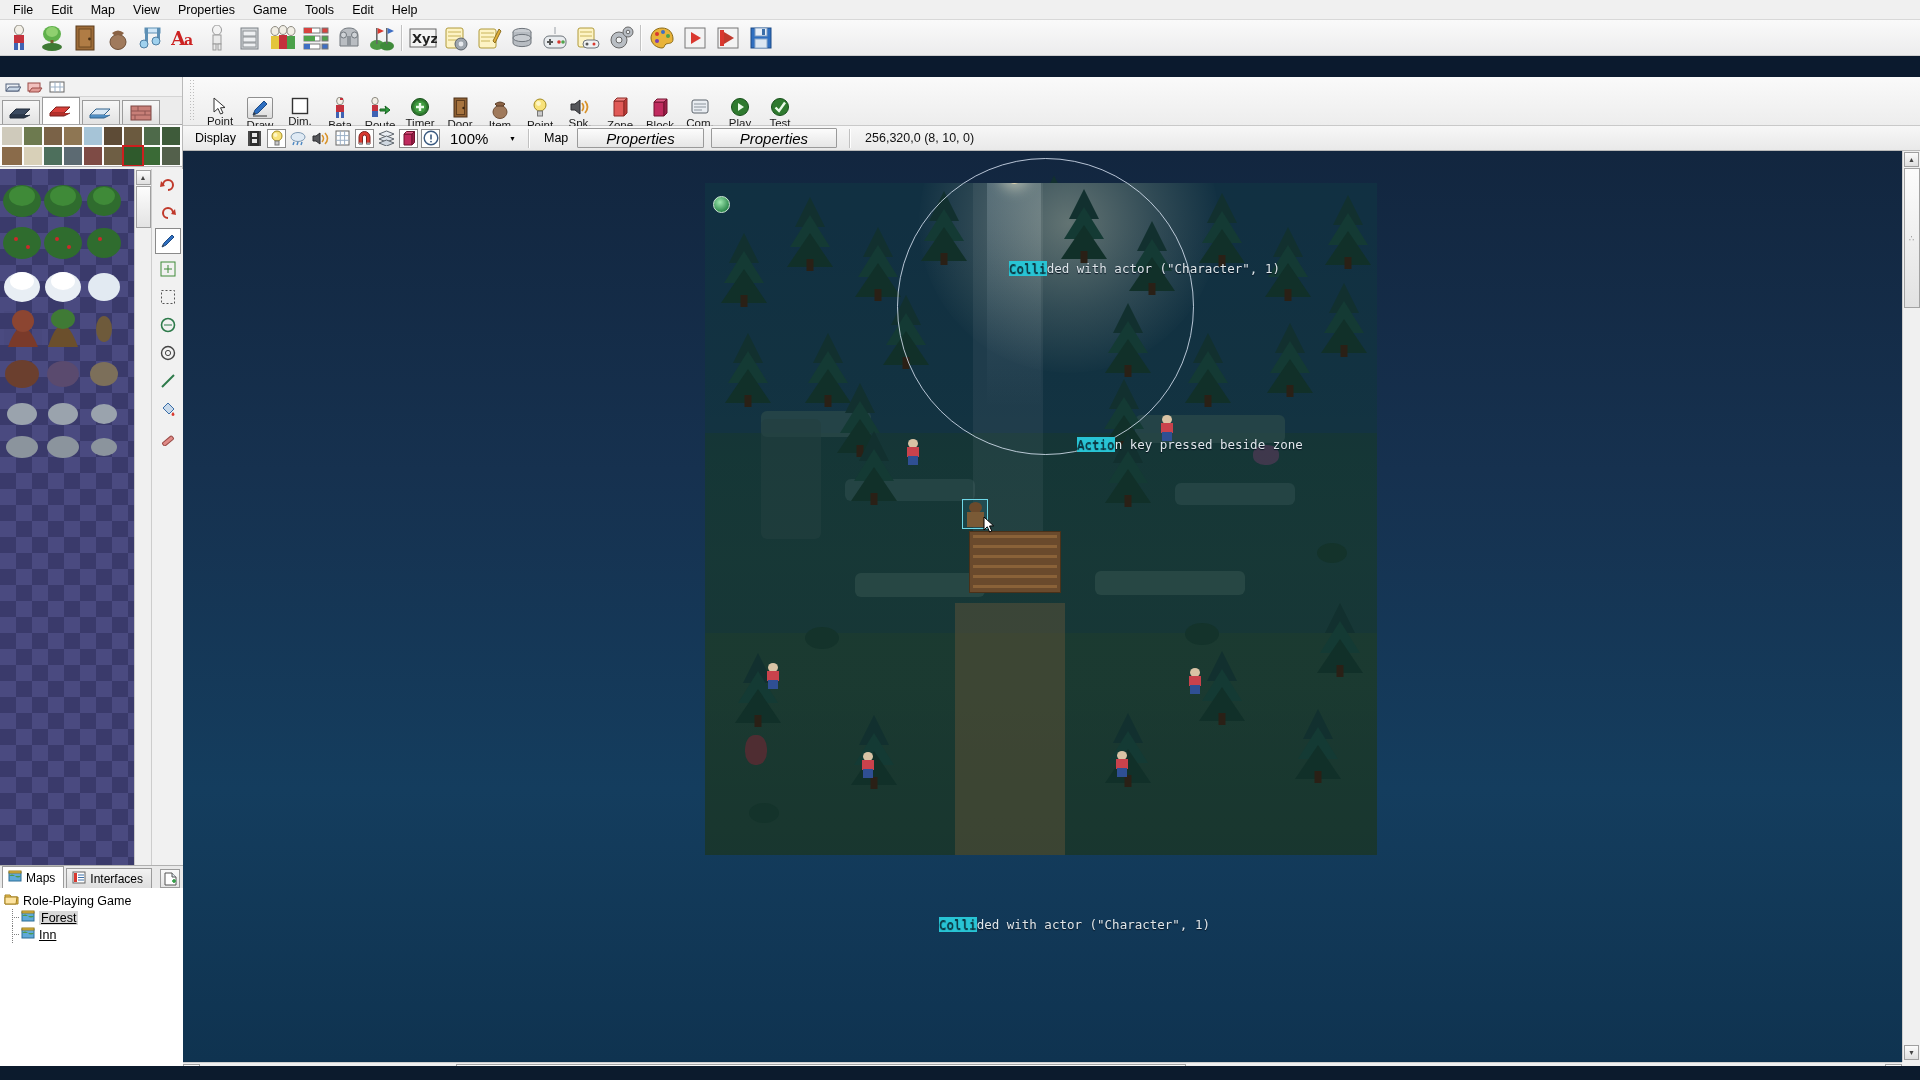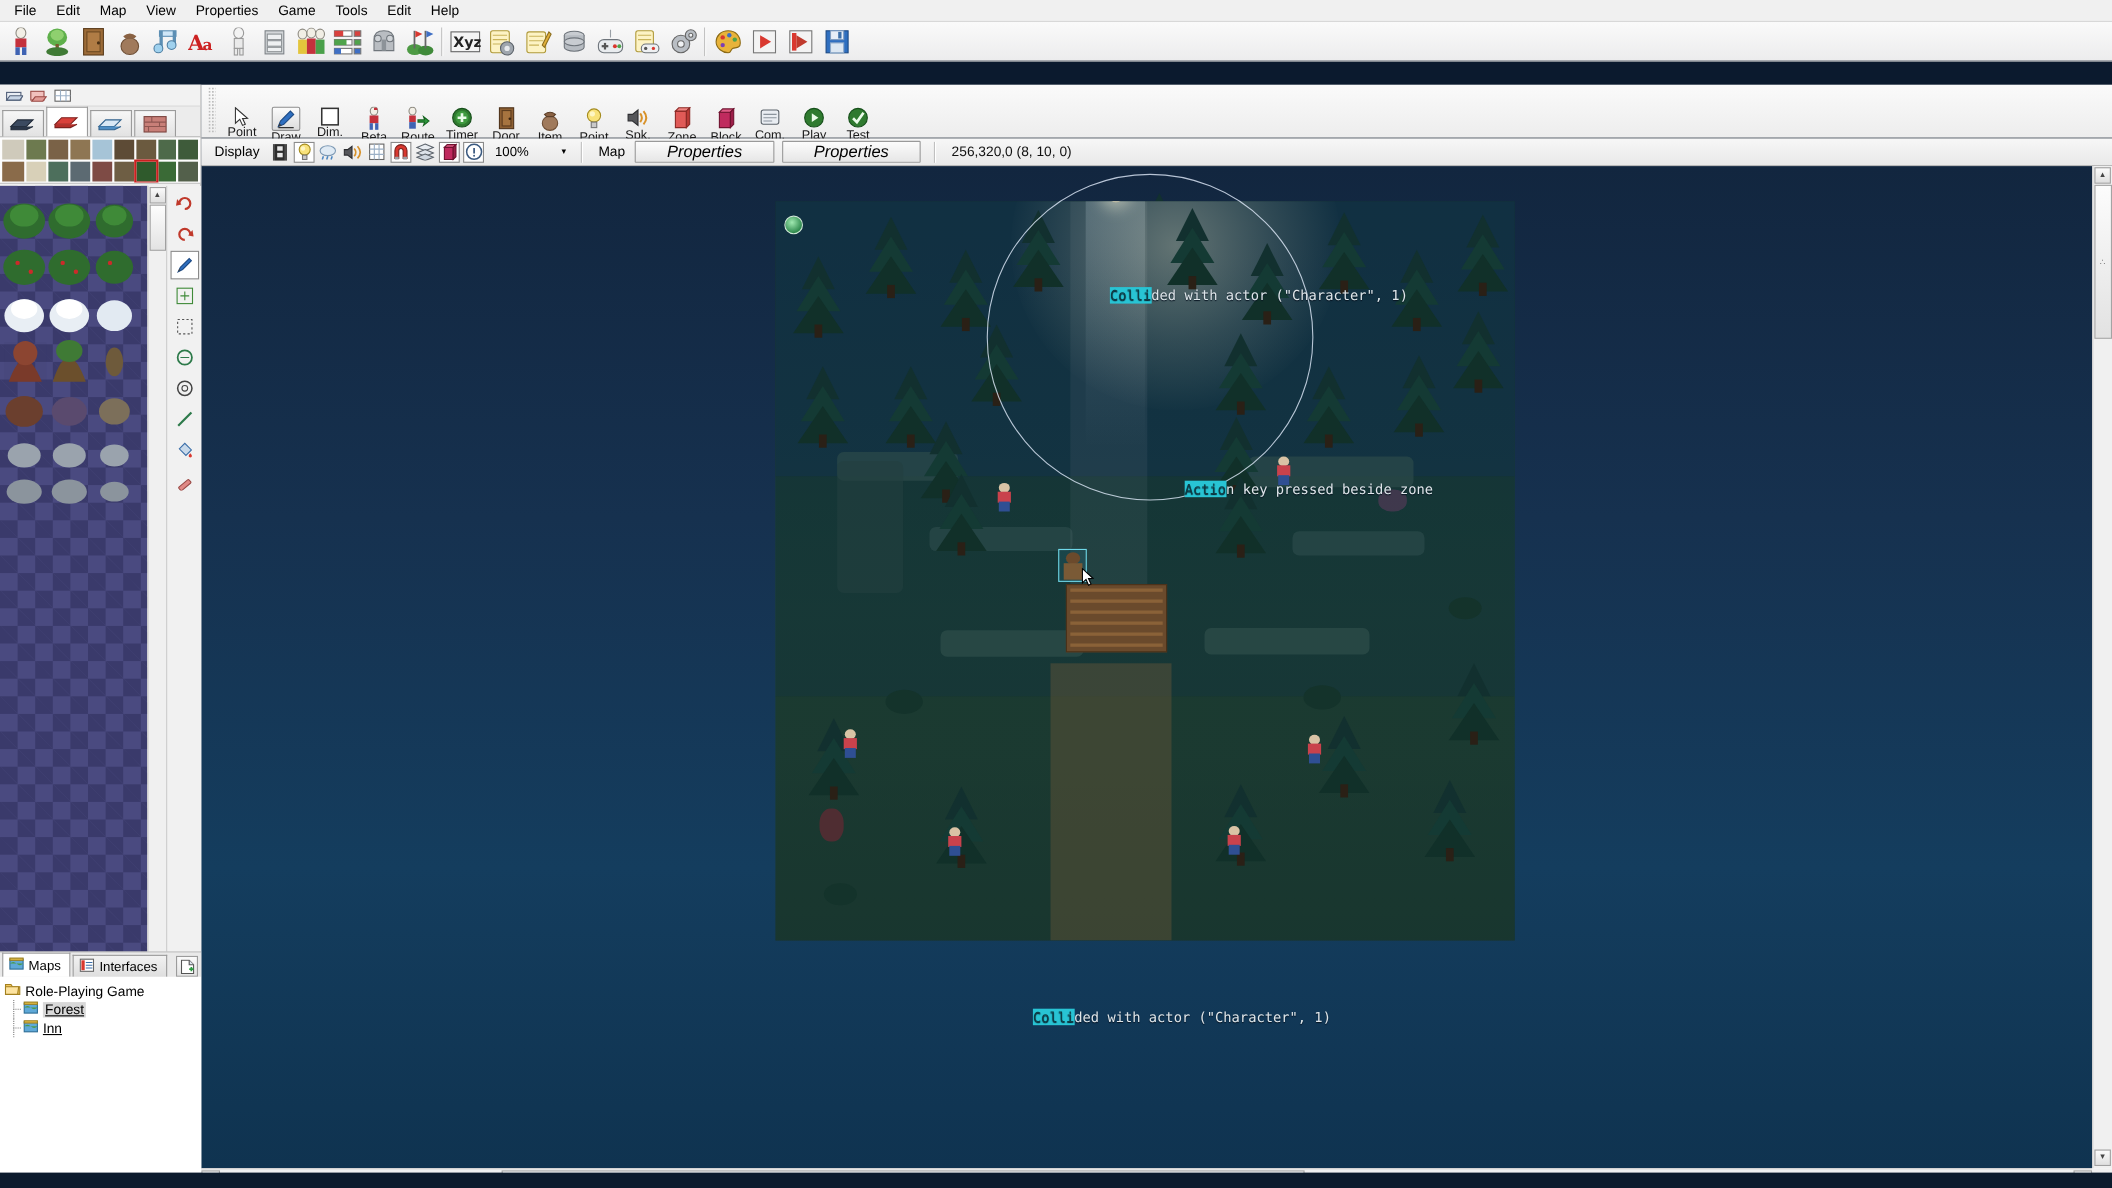--- a/index.html
+++ b/index.html
@@ -184,21 +184,21 @@
     position:absolute; left:183px; top:126px; right:0; height:25px;
     background:linear-gradient(#f7f7f7,#e9e9e9);
     border-bottom:1px solid #b9b9b9;
     display:flex; align-items:center; padding-left:4px; gap:3px;
   }
   .db-label { font-size:12.5px; padding:0 6px 0 8px; }
   .db-ico { width:19px; height:19px; display:flex; align-items:center; justify-content:center; }
   .db-ico.framed { border:1px solid #8b8b8b; background:#fff; }
   .zoom-box {
     height:19px; width:55px; margin-left:4px; display:flex; align-items:center;
-    font-size:12px; padding-left:3px;
+    font-size:15px; padding-left:3px;
   }
   .zoom-arrow { width:15px; height:17px; display:flex; align-items:center; justify-content:center;
     font-size:7px; }
   .db-sep { width:2px; height:19px; border-left:1px solid #c0c0c0; border-right:1px solid #fff; margin:0 5px; }
   .db-tab-label { font-size:12.5px; padding:0 6px; }
   .db-tab {
     height:20px; padding:0 28px; font-size:15px;
     border:1px solid #9a9a9a; background:linear-gradient(#fcfcfc,#e6e6e6);
     display:flex; align-items:center; margin-right:4px; border-radius:1px;font-style:italic;
   }

